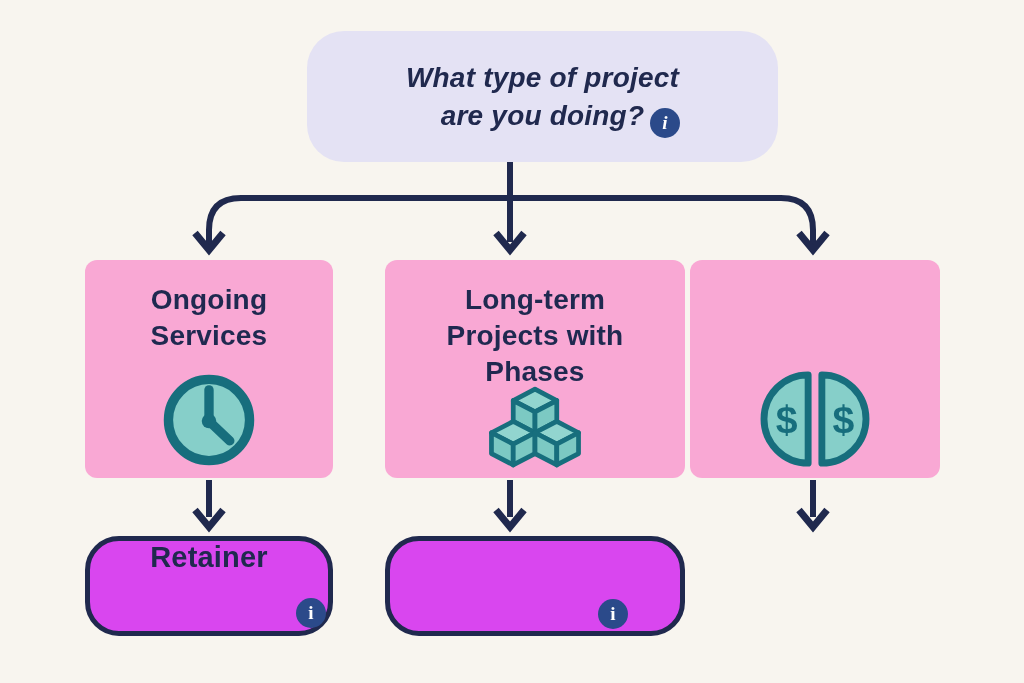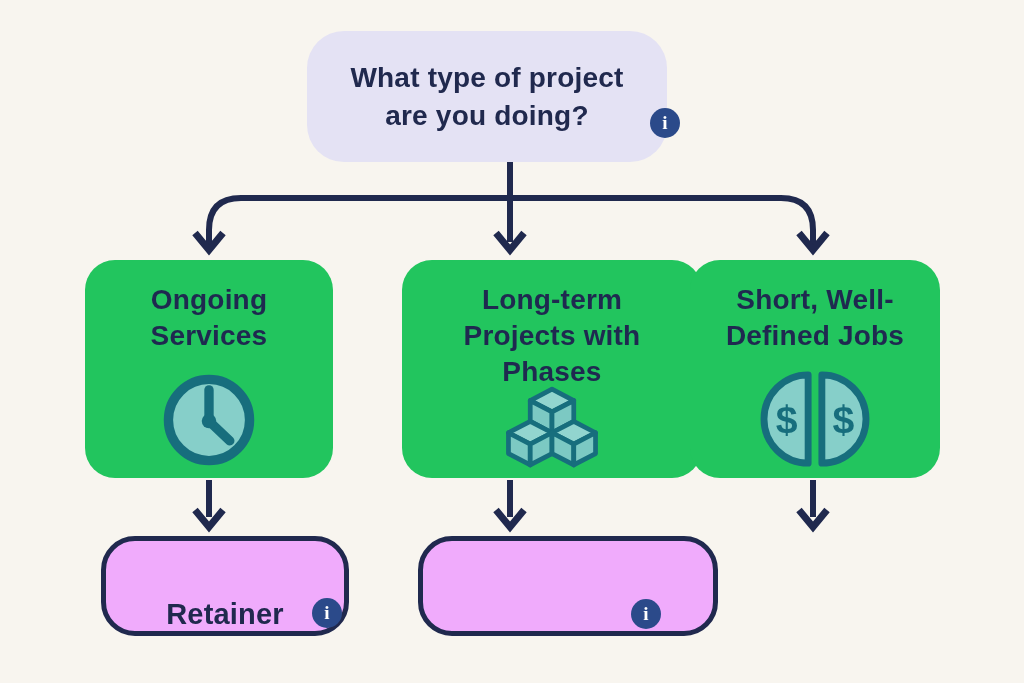--- a/index.html
+++ b/index.html
@@ -10,52 +10,52 @@
     font-family: "Liberation Sans", sans-serif;
     overflow: hidden;
   }
   .canvas { position: absolute; inset: 0; }
   .connectors { position: absolute; left: 0; top: 0; z-index: 1; }
 
   .node { position: absolute; z-index: 2; }
 
   
   .question-node {
-    left: 307px; top: 31px; width: 360px; height: 131px;
+    left: 307px; top: 31px; width: 471px; height: 131px;
     background: #e4e2f4; border-radius: 37px;
-    display: flex; align-items: center; justify-content: center;
+    display: flex; align-items: center; justify-content: center; font-style: italic;
   }
   .question-text {
     color: #20294e; font-weight: bold; font-size: 28px; line-height: 38px;
     text-align: center; white-space: pre-line; letter-spacing: 0.2px;
   }
 
   
   .category-node {
-    top: 260px; height: 218px; background: #22c55e; border-radius: 30px;
+    top: 260px; height: 218px; background: #f9a8d4; border-radius: 12px;
   }
   .category-label {
     padding-top: 22px; text-align: center; white-space: pre-line;
     color: #1f2950; font-weight: bold; font-size: 28px; line-height: 36px;
     letter-spacing: 0.2px;
   }
   .node-icon { position: absolute; left: 50%; transform: translateX(-50%); }
 
   
   .result-node {
-    top: 536px; height: 100px; background: #f0abfc;
+    top: 536px; height: 100px; background: #d946ef;
     border: 5px solid #20294e; border-radius: 34px;
-    display: flex; align-items: flex-end; justify-content: center; margin-left: 16px;
+    display: flex; align-items: flex-start; justify-content: center;
   }
   .result-label {
     color: #20294e; font-weight: bold; font-size: 29px; letter-spacing: 0.2px;
   }
 
   .col-1 { left: 85px;  width: 248px; }
-  .col-2 { left: 402px; width: 300px; }
+  .col-2 { left: 385px; width: 300px; }
   .col-3 { left: 690px; width: 250px; }
 
   .info-badge {
     position: absolute; width: 30px; height: 30px; border-radius: 50%;
     background: #2b4a8a; color: #ffffff;
     display: flex; align-items: center; justify-content: center;
     font-family: "Liberation Serif", serif; font-weight: bold; font-size: 19px;
     cursor: pointer; z-index: 3;
   }
   .q-badge  { left: 343px; top: 77px; }
@@ -118,22 +118,20 @@
         <polygon points="56,49 56,71 33,83 33,61" fill="#7cc9c3"></polygon>
 
         <polygon points="79,37 102,49 79,61 56,49" fill="#92d5cf"></polygon>
         <polygon points="56,49 56,71 79,83 79,61" fill="#7cc9c3"></polygon>
         <polygon points="102,49 102,71 79,83 79,61" fill="#7cc9c3"></polygon>
       </g>
     </svg>
   </div>
 
   <div class="node category-node col-3">
-    <div class="category-label">Short, Well-
-Defined Jobs</div>
     <svg class="node-icon" style="bottom:8px" width="118" height="102" viewBox="0 0 120 104">
       <path d="M53,7 A45,45 0 0 0 53,97 Z" fill="#86cfc9" stroke="#176e7d" stroke-width="7" stroke-linejoin="round"></path>
       <path d="M67,7 A45,45 0 0 1 67,97 Z" fill="#86cfc9" stroke="#176e7d" stroke-width="7" stroke-linejoin="round"></path>
       <text x="31" y="66" text-anchor="middle" font-size="40" font-weight="bold" fill="#176e7d" font-family="Liberation Sans, sans-serif">$</text>
       <text x="89" y="66" text-anchor="middle" font-size="40" font-weight="bold" fill="#176e7d" font-family="Liberation Sans, sans-serif">$</text>
     </svg>
   </div>
 
   <div class="node result-node col-1">
     <div class="result-label">Retainer</div>

